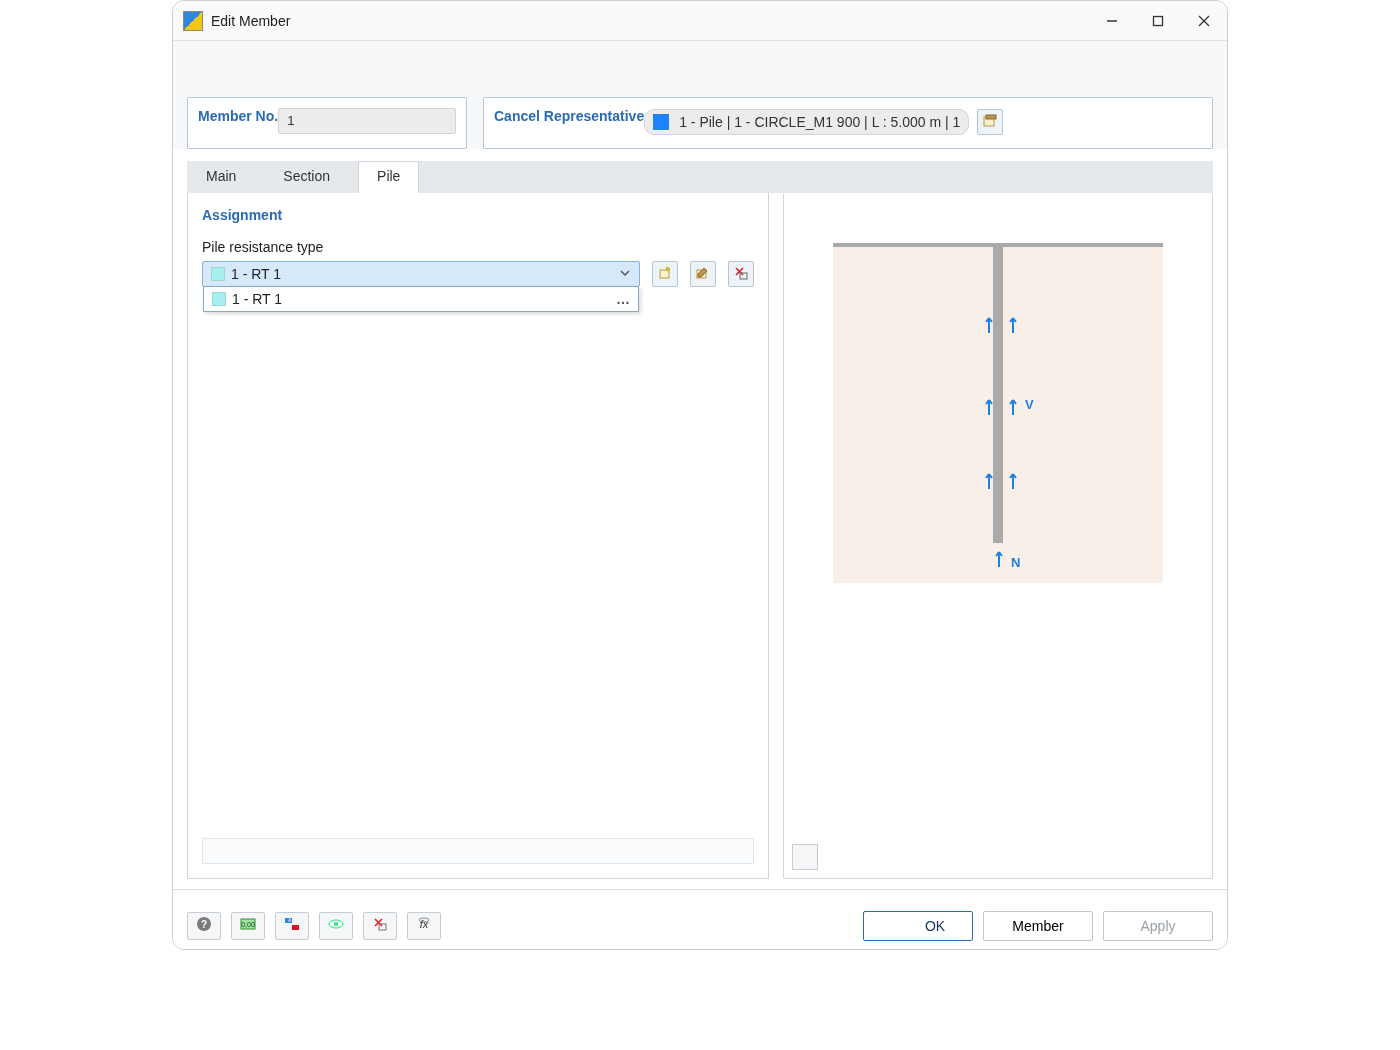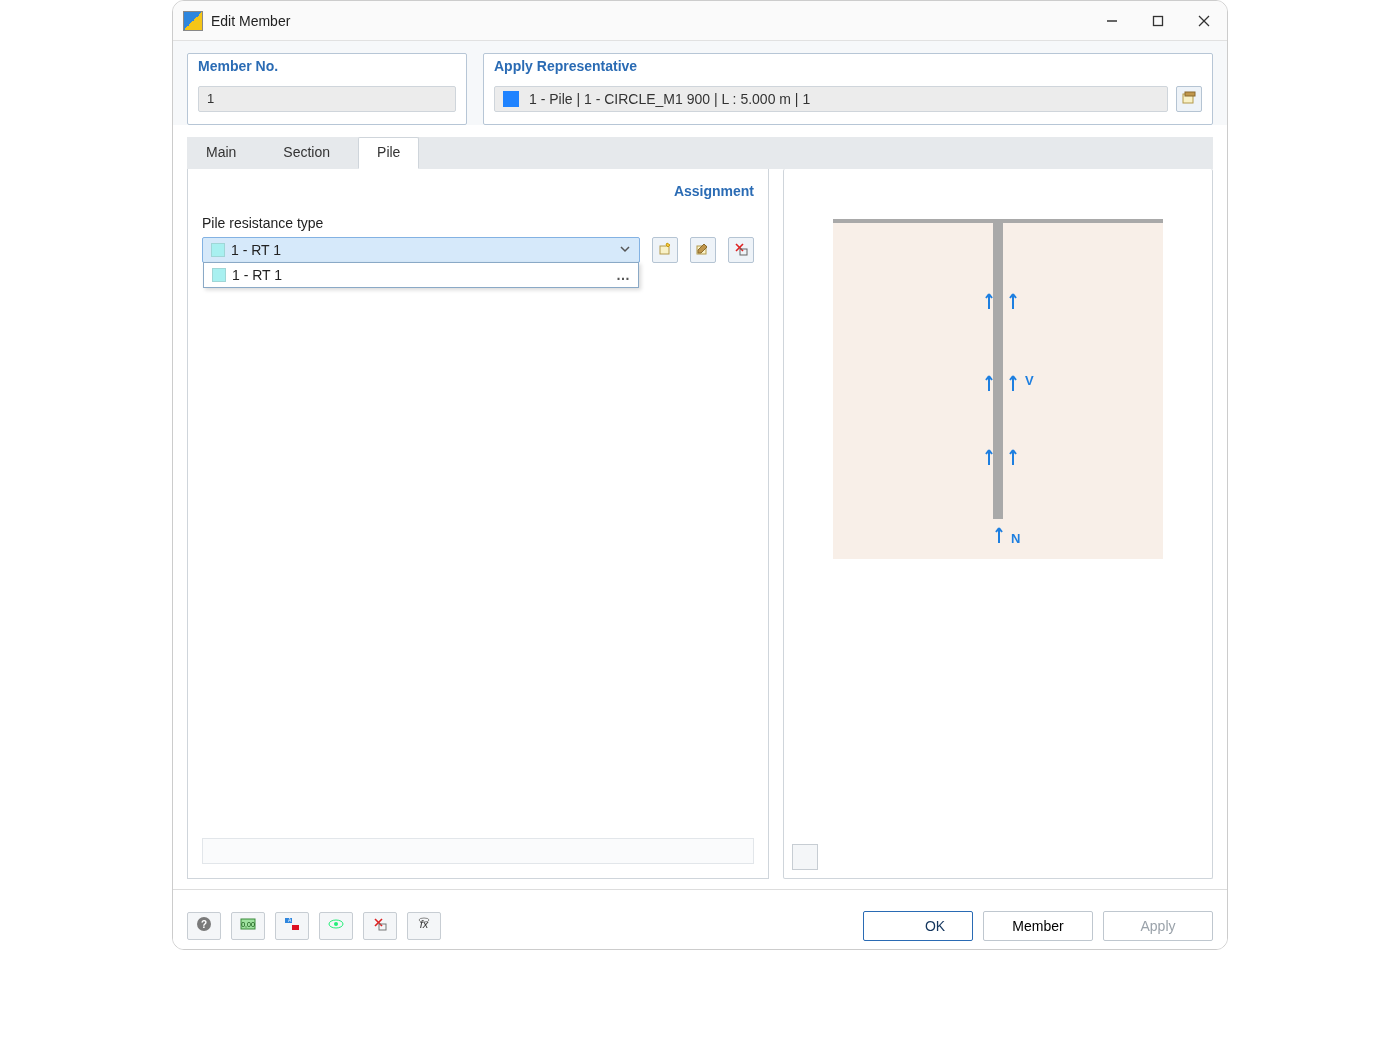--- a/index.html
+++ b/index.html
@@ -58,24 +58,25 @@
   .fields-row {
     display: flex;
     gap: 16px;
     padding: 12px 14px 0 14px;
     background: #f6f8fa;
   }
   .fieldset {
     border: 1px solid #b7c6d6;
     border-radius: 2px;
     background: #fff;
-    padding: 4px 10px 12px 10px;
+    padding: 10px 10px 12px 10px;
     position: relative;
     display: flex;
-    flex-direction: column;
+    flex-direction: row;
+    margin-top: 44px;
   }
   .fieldset.small { width: 280px; }
   .fieldset.med   { width: 500px; flex: 1 1 auto; }
   .fieldset.right { width: 420px; }
   .fieldset .fs-title {
     color: #2a6bb4;
     font-weight: 600;
     font-size: 14px;
     margin-bottom: 12px;
   }
@@ -175,21 +176,20 @@
     padding: 10px;
     position: relative;
     display: flex;
     flex-direction: column;
   }
   .sect-title {
     color: #2a6bb4;
     font-weight: 600;
     font-size: 14px;
     margin-bottom: 16px;
-    text-align: right;
   }
   .formlabel { font-size: 14px; margin-bottom: 6px; }
   .combo-row {
     display: flex;
     align-items: center;
     gap: 12px;
     border-radius: 13px;
   }
   .combo {
     position: relative;
@@ -356,23 +356,23 @@
       </div>
     </div>
   </div>
 
   <div class="fields-row">
     <div class="fieldset small">
       <div class="fs-title">Member No.</div>
       <div class="disp-input">1</div>
     </div>
     <div class="fieldset med">
-      <div class="fs-title">Apply Representative</div>
+      <div class="fs-title">Cancel Representative</div>
       <div class="rep-row">
-        <div class="disp-input" style="display:flex;align-items:center;gap:6px;">
+        <div class="disp-input" style="display:flex;align-items:center;gap:6px;border-radius:10px;">
           <span class="rep-swatch"></span>
           <span class="rep-text">1 - Pile | 1 - CIRCLE_M1 900 | L : 5.000 m | 1</span>
         </div>
         <div class="icon-btn">
           <span>
             <svg viewBox="0 0 16 16">
                 <rect x="2" y="4" width="10" height="9" fill="#f8f1c7" stroke="#b49a4a"></rect>
                 <rect x="4" y="2" width="10" height="4" fill="#c0964b" stroke="#8a6a2e"></rect>
               </svg>
           </span>

